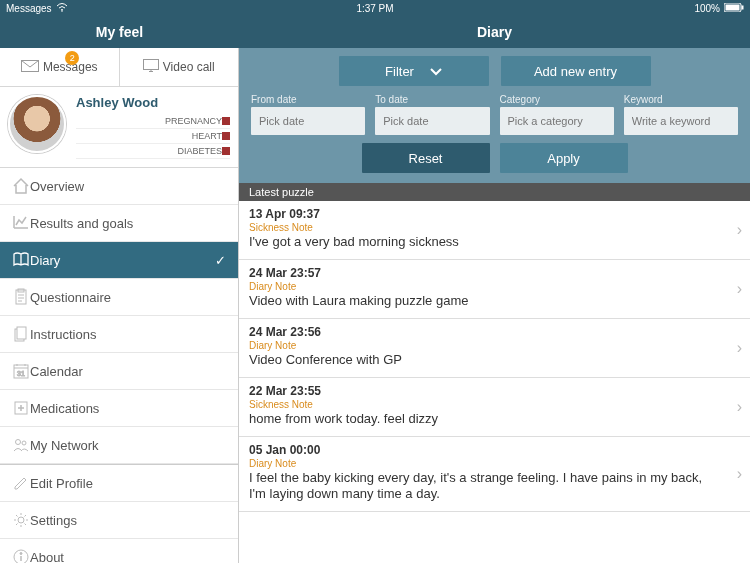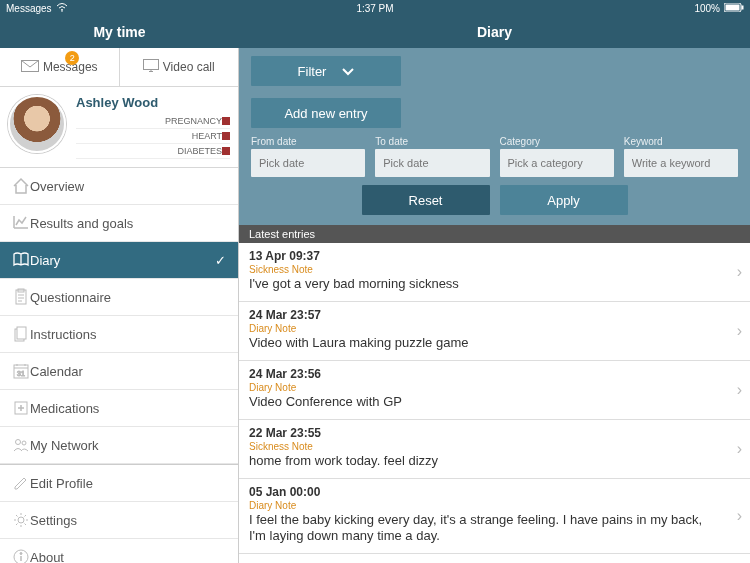--- a/index.html
+++ b/index.html
@@ -26,21 +26,21 @@
 .nav{flex:1;overflow:auto;}
 .nav-item{display:flex;align-items:center;height:37px;padding:0 12px;border-bottom:1px solid #e6e6e6;color:#555;font-size:13px;cursor:pointer;}
 .nav-item.active{background:#326b81;color:#fff;}
 .nav-item.active .nav-icon svg{stroke:#fff;fill:#fff;}
 .nav-item .check{margin-left:auto;}
 .nav-icon{width:18px;height:18px;display:flex;align-items:center;justify-content:center;}
 .nav-icon svg{stroke:#bbb;fill:none;}
 .nav-sep{height:1px;background:#ccc;margin:0;}
 .main{flex:1;display:flex;flex-direction:column;background:#fff;overflow:hidden;}
 .filterbar{background:#6d96a8;padding:8px 12px 10px;}
-.filter-top{display:flex;gap:12px;margin-bottom:8px;justify-content:center;flex-direction:column;}
+.filter-top{display:flex;gap:12px;margin-bottom:8px;justify-content:center;}
 .btn{height:30px;border:none;color:#fff;font-size:13px;display:flex;align-items:center;justify-content:center;cursor:pointer;border-radius:1px;}
 .btn-filter{background:#4c8398;width:150px;gap:16px;}
 .btn-add{background:#4c8398;width:150px;}
 .filter-fields{display:flex;gap:10px;margin-bottom:8px;align-items:center;}
 .field{flex:1;}
 .field-label{font-size:10px;color:#e8eef1;margin-bottom:2px;}
 .field-input{width:100%;height:28px;border:none;background:#e9eef0;padding:0 8px;font-size:11px;color:#888;border-radius:1px;}
 .filter-btns{display:flex;gap:10px;justify-content:center;}
 .btn-reset{background:#2e5b6e;width:128px;}
 .btn-apply{background:#4c8398;width:128px;}
@@ -76,21 +76,21 @@
         <svg width="20" height="9" viewBox="0 0 20 9">
             <rect x="0" y="0" width="17" height="9" rx="2" fill="none" stroke="#fff"></rect>
             <rect x="1.5" y="1.5" width="14" height="6" fill="#fff"></rect>
             <rect x="17.5" y="2.5" width="2" height="4" fill="#fff"></rect>
           </svg>
       </span>
     </div>
   </div>
 
   <div class="topbar">
-    <div class="topbar-left">My time</div>
+    <div class="topbar-left">My feel</div>
     <div class="topbar-right">Diary</div>
   </div>
 
   <div class="content">
     <div class="sidebar">
       <div class="actions">
         <div class="action">
           <span>
             <svg width="18" height="12" viewBox="0 0 18 12">
                 <rect x="0.5" y="0.5" width="17" height="11" fill="none" stroke="#999"></rect>
@@ -267,21 +267,21 @@
             <div class="field-label">Keyword</div>
             <input class="field-input" placeholder="Write a keyword" style="">
           </div>
         </div>
         <div class="filter-btns">
           <button class="btn btn-reset">Reset</button>
           <button class="btn btn-apply">Apply</button>
         </div>
       </div>
 
-      <div class="section-hdr">Latest entries</div>
+      <div class="section-hdr">Latest puzzle</div>
       <div class="entries" id="entries">
           <div class="entry">
             <div class="entry-date">13 Apr 09:37</div>
             <div class="entry-type sick">Sickness Note</div>
             <div class="entry-text">I've got a very bad morning sickness</div>
             <div class="entry-chevron">›</div>
           </div>
           <div class="entry">
             <div class="entry-date">24 Mar 23:57</div>
             <div class="entry-type diary">Diary Note</div>

